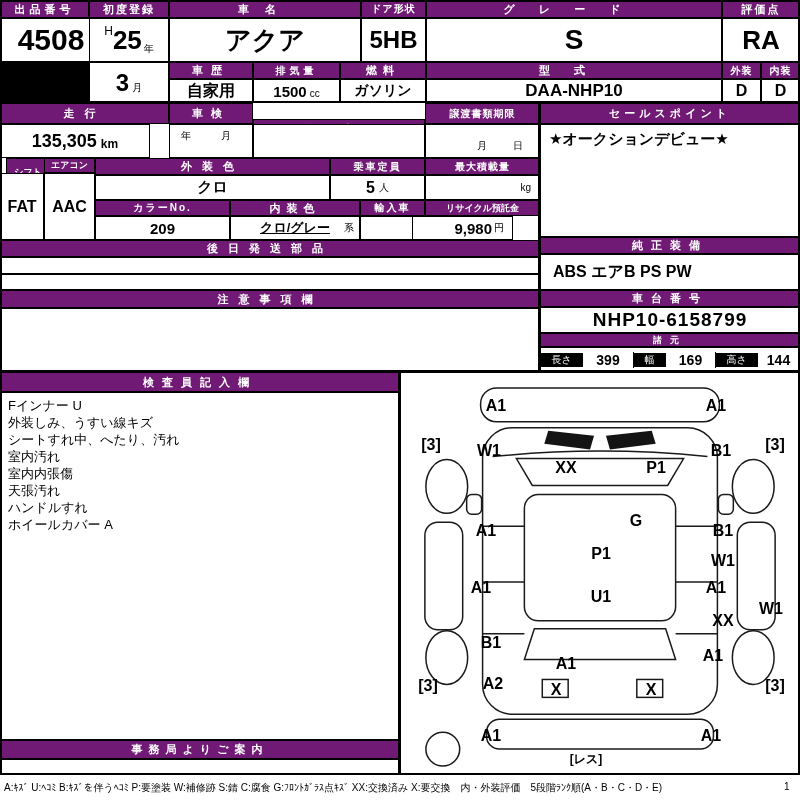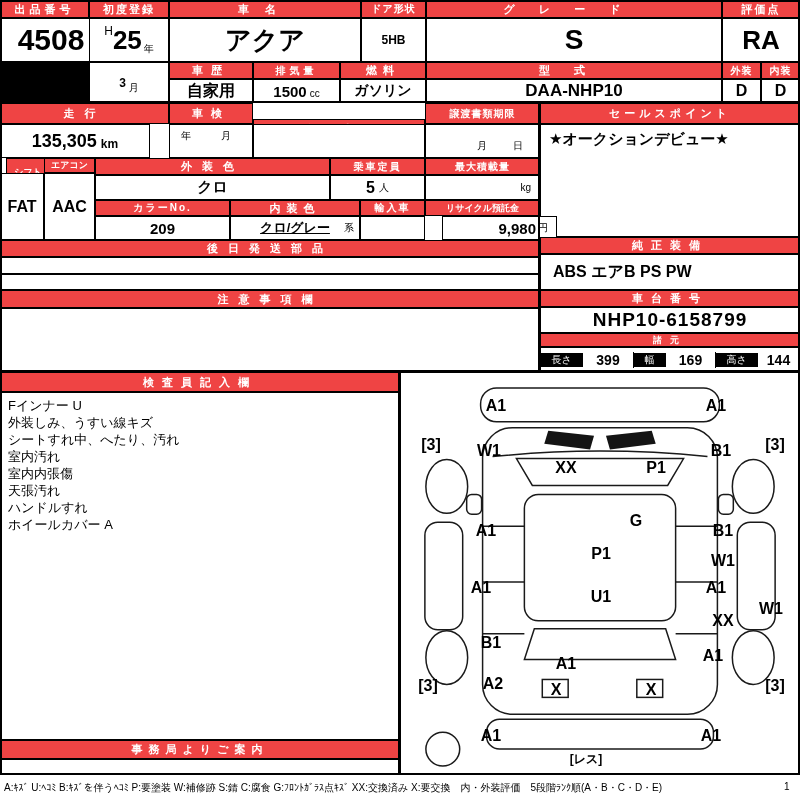--- a/index.html
+++ b/index.html
@@ -1,29 +1,29 @@
 <!DOCTYPE html>
 <html><head>
 <meta charset="utf-8">
 <style>
   * { margin:0; padding:0; box-sizing:border-box; }
   html,body { background:#fff; }
   body { font-family:"Liberation Sans","DejaVu Sans",sans-serif; color:#000; }
   .sheet { position:relative; width:800px; height:800px; background:#fff; overflow:hidden; }
   .cell { position:absolute; border:1px solid #000; background:#fff; display:flex;
           align-items:center; justify-content:center; overflow:hidden; white-space:nowrap; }
-  .hdr  { background:#ef4444; color:#fff; font-size:11px; font-weight:bold; }
+  .hdr  { background:#701a75; color:#fff; font-size:11px; font-weight:bold; }
   .black{ background:#000; }
   .val  { font-weight:bold; }
   .alignL { justify-content:flex-start; padding-left:6px; }
   .alignR { justify-content:flex-end; padding-right:8px; }
   .topL { align-items:flex-start; justify-content:flex-start; padding:5px 8px; }
   .f9{font-size:9px}.f10{font-size:10px}.f12{font-size:12px}
   .f13{font-size:13px}.f14{font-size:14px}.f15{font-size:15px}.f16{font-size:16px}
-  .f17{font-size:17px}.f18{font-size:18px}.f19{font-size:19px}.f20{font-size:12px}.f26{font-size:26px}.f28{font-size:28px}.f30{font-size:30px}
+  .f17{font-size:17px}.f18{font-size:18px}.f19{font-size:19px}.f20{font-size:24px}.f26{font-size:26px}.f28{font-size:28px}.f30{font-size:30px}
   .ls1{letter-spacing:1px}.ls2{letter-spacing:2px}.ls4{letter-spacing:4px}
   .ls6{letter-spacing:6px}.ls8{letter-spacing:8px}.ls10{letter-spacing:10px}
   .ls16{letter-spacing:16px}.ls24{letter-spacing:24px}
   .rel { position:relative;text-decoration:underline; }
   .suffix-right { position:absolute; right:5px; font-size:10px; font-weight:normal; }
   .dim-chip { background:#000; color:#fff; font-size:10px; display:flex; align-items:center;
               justify-content:center; border-right:1px solid #000; }
   .dim-val  { display:flex; align-items:center; justify-content:center; font-weight:bold;
               font-size:14px; border-right:1px solid #000; }
   .notes-box { position:absolute; border:1px solid #000; background:#fff; overflow:hidden;
@@ -130,21 +130,21 @@
   <div class="cell hdr ls6" style="left:230px;top:200px;width:130px;height:16px">内装色</div>
   <div class="cell val f13 rel" style="left:230px;top:216px;width:130px;height:24px">
     <span>クロ/グレー</span>
     <span class="suffix-right">系</span>
   </div>
 
   <div class="cell hdr f10 ls2" style="left:360px;top:200px;width:65px;height:16px">輸入車</div>
   <div class="cell" style="left:360px;top:216px;width:65px;height:24px"></div>
 
   <div class="cell hdr f9" style="left:425px;top:200px;width:115px;height:16px">リサイクル預託金</div>
-  <div class="cell alignR" style="left:442px;top:216px;width:115px;height:24px">
+  <div class="cell alignR" style="left:412px;top:216px;width:101px;height:24px">
     <span class="f15" style="font-weight:bold">9,980</span>
     <span class="f10" style="margin-left:2px;align-self:flex-end;margin-bottom:4px">円</span>
   </div>
 
   <div class="cell hdr ls10" style="left:0;top:240px;width:540px;height:17px">後日発送部品</div>
   <div class="cell" style="left:0;top:257px;width:540px;height:17px"></div>
   <div class="cell" style="left:0;top:274px;width:540px;height:16px"></div>
 
   <div class="cell hdr ls8" style="left:540px;top:237px;width:260px;height:17px">純正装備</div>
   <div class="cell val f16 alignL" style="left:540px;top:254px;width:260px;height:36px;padding-left:12px">ABS エアB PS PW</div>

